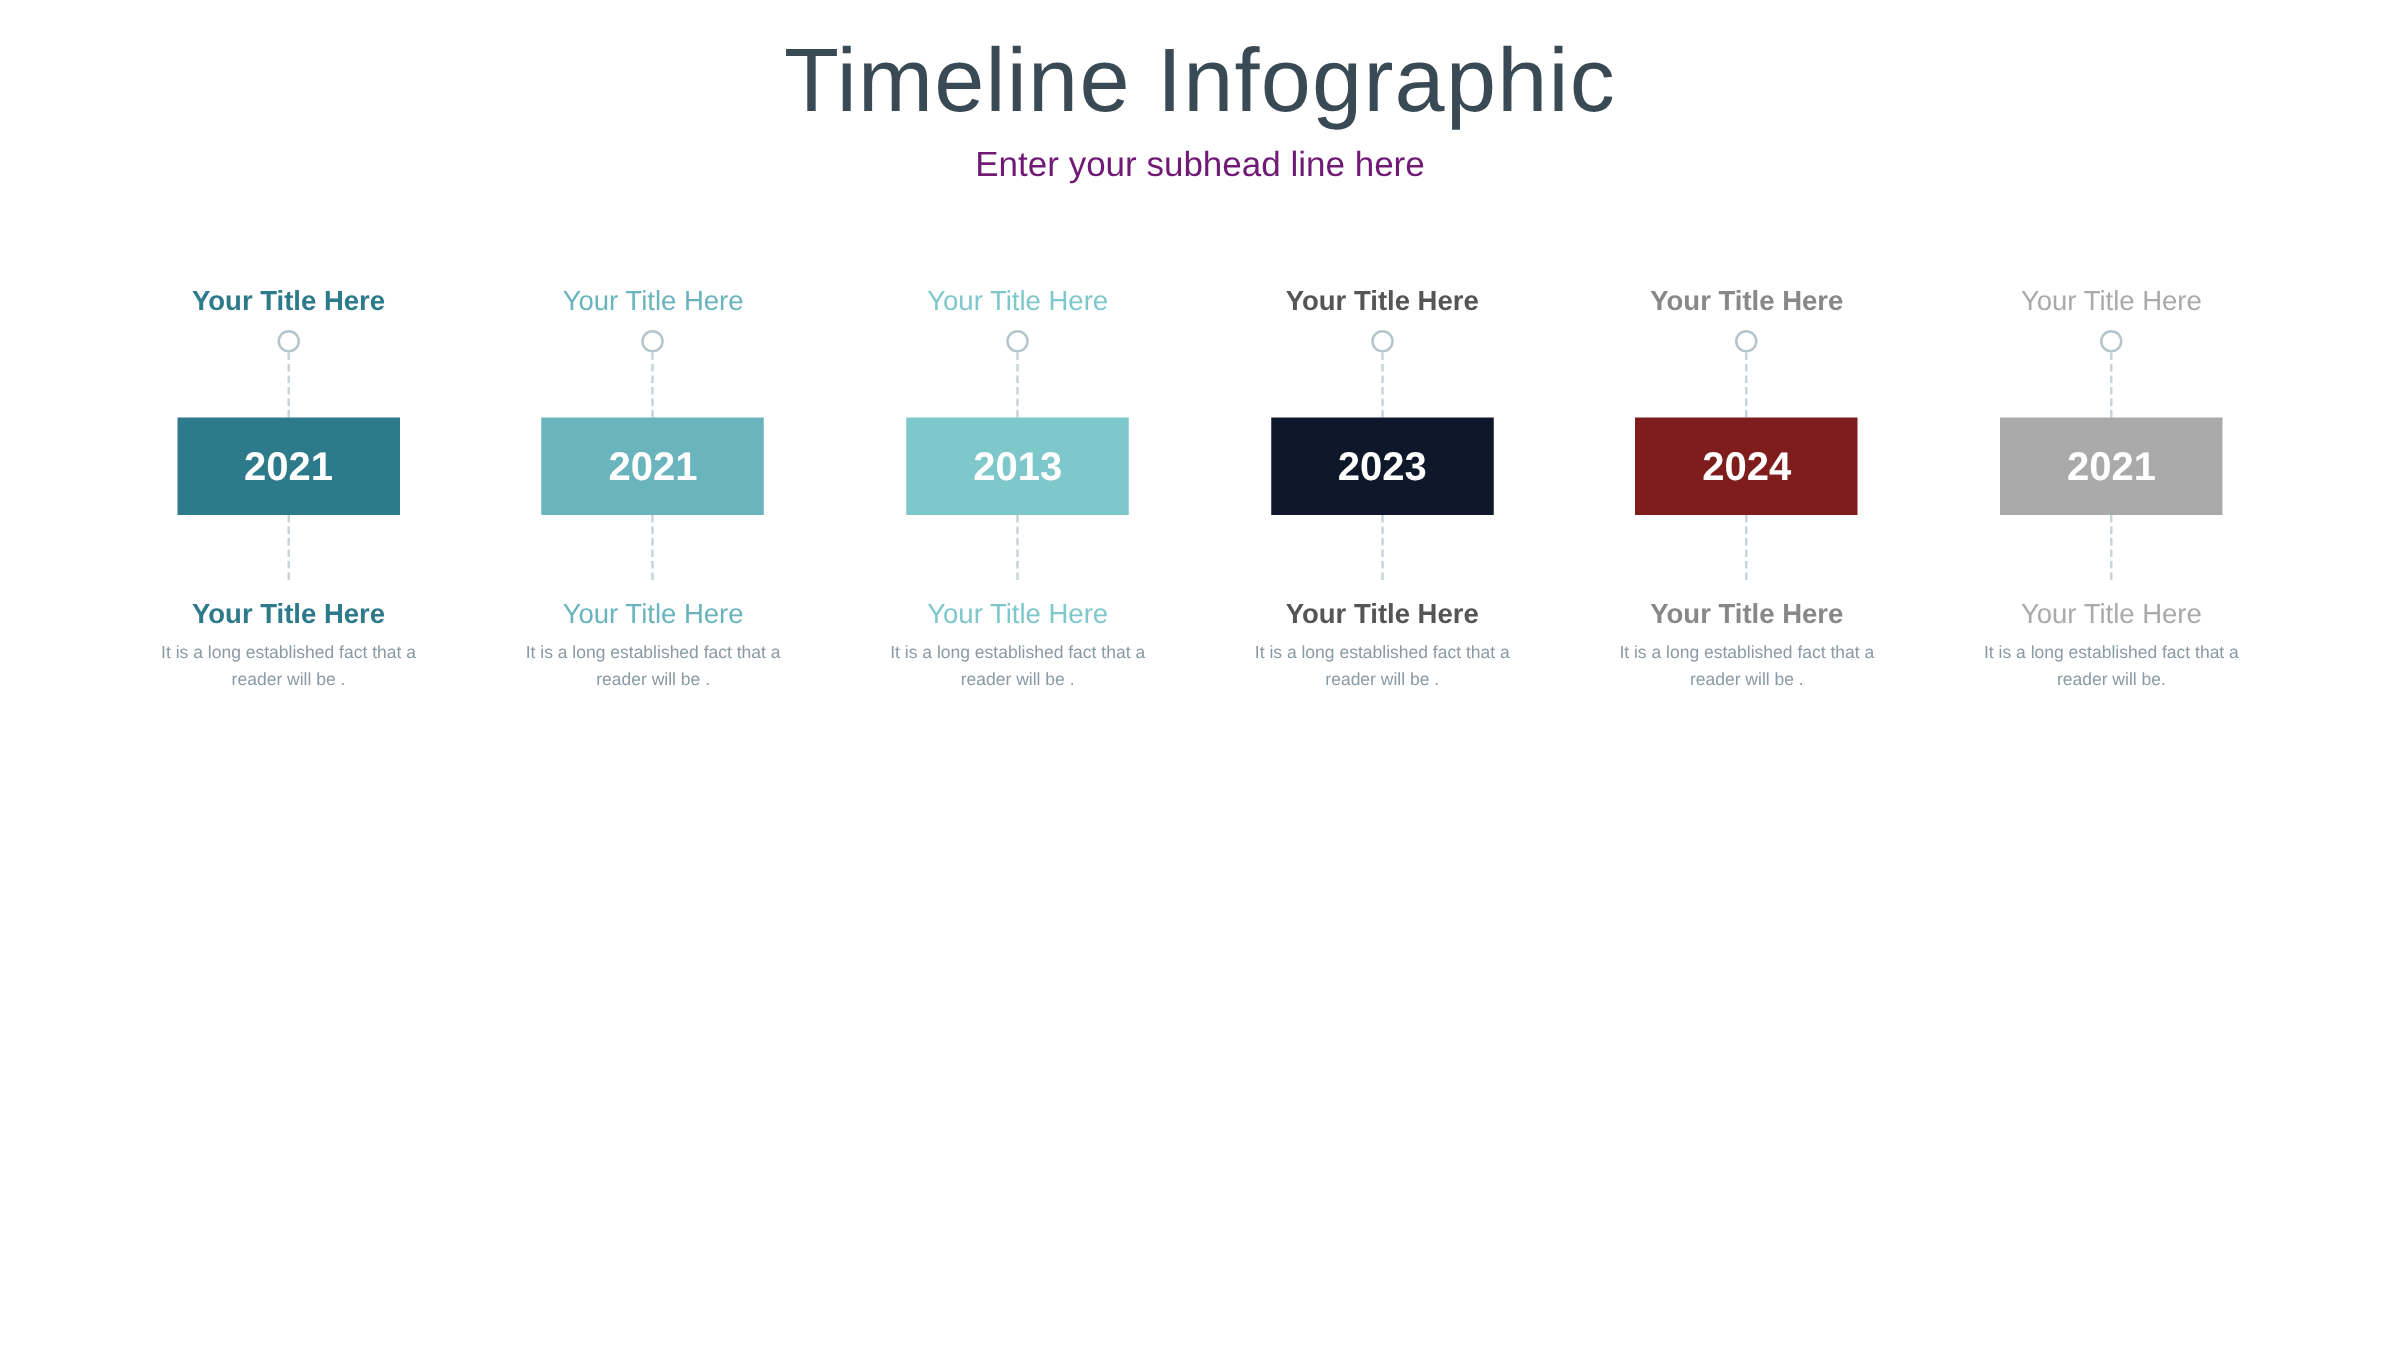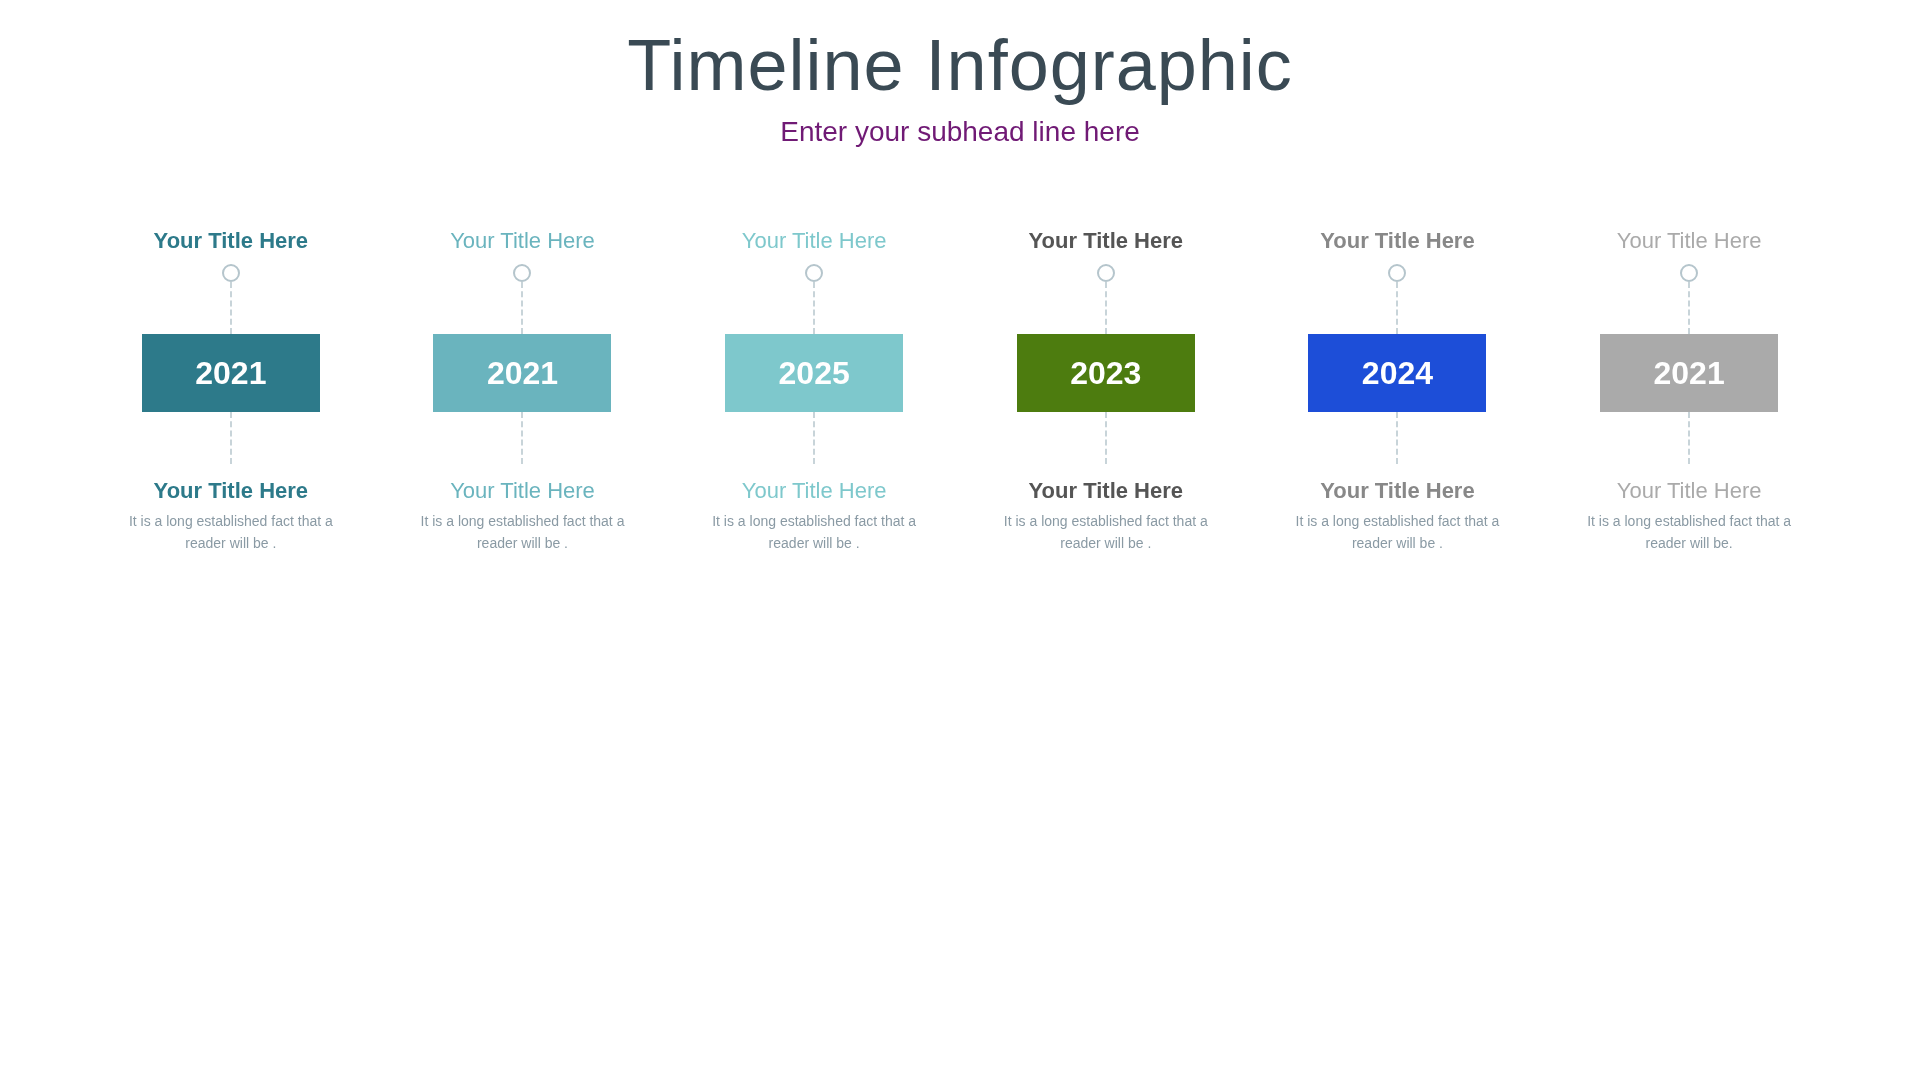--- a/index.html
+++ b/index.html
@@ -38,22 +38,22 @@
       width: 1750px;
       margin-top: 80px;
       display: flex;
       flex-direction: column;
     }
 
     
     .color-dark-teal { background-color: #2d7a8a; }
     .color-light-teal { background-color: #6ab4be; }
     .color-medium-teal { background-color: #7ec8cc; }
-    .color-gray-dark { background-color: #4d7c0f; }
-    .color-gray-medium { background-color: #1d4ed8; }
+    .color-gray-dark { background-color: #0f172a; }
+    .color-gray-medium { background-color: #7f1d1d; }
     .color-gray-light { background-color: #aaaaaa; }
 
     .text-dark-teal { color: #2d7a8a; }
     .text-light-teal { color: #6ab4be; }
     .text-medium-teal { color: #7ec8cc; }
     .text-gray-dark { color: #555555; }
     .text-gray-medium { color: #888888; }
     .text-gray-light { color: #aaaaaa; }
 
     .timeline-row {
@@ -150,21 +150,21 @@
       <div class="item-dash-top"></div>
       <div class="item-year-box color-light-teal">2021</div>
       <div class="item-dash-bottom"></div>
       <div class="item-bottom-title text-light-teal" style="font-weight:500;">Your Title Here</div>
       <div class="item-desc">It is a long established fact that a reader will be .</div>
     </div>
       <div class="timeline-item">
       <div class="item-top-title text-medium-teal" style="font-weight:500;">Your Title Here</div>
       <div class="item-dot"></div>
       <div class="item-dash-top"></div>
-      <div class="item-year-box color-medium-teal">2025</div>
+      <div class="item-year-box color-medium-teal">2013</div>
       <div class="item-dash-bottom"></div>
       <div class="item-bottom-title text-medium-teal" style="font-weight:500;">Your Title Here</div>
       <div class="item-desc">It is a long established fact that a reader will be .</div>
     </div>
       <div class="timeline-item">
       <div class="item-top-title text-gray-dark" style="font-weight:700;">Your Title Here</div>
       <div class="item-dot"></div>
       <div class="item-dash-top"></div>
       <div class="item-year-box color-gray-dark">2023</div>
       <div class="item-dash-bottom"></div>

